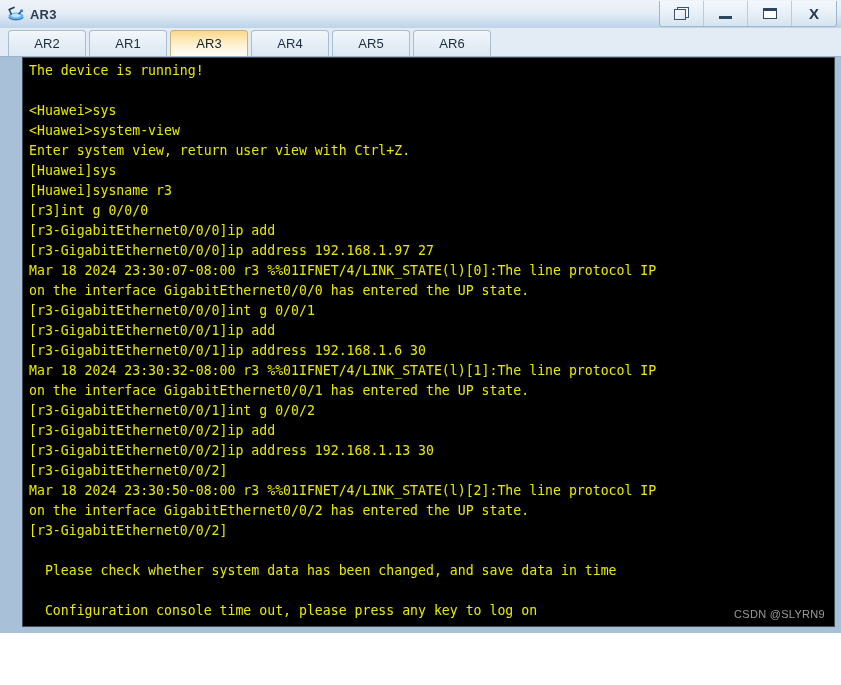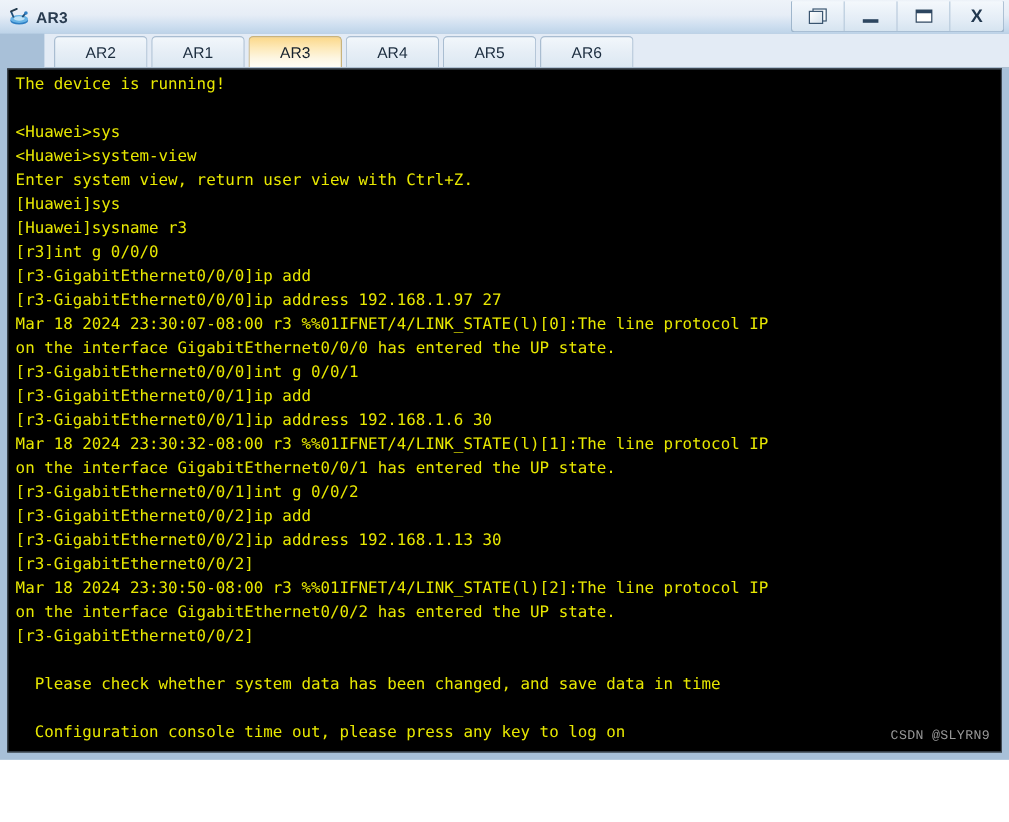--- a/index.html
+++ b/index.html
@@ -112,21 +112,20 @@
   
   .tabbar {
     flex: 0 0 29px;
     height: 29px;
     background: #e3ebf5;
     border-bottom: 1px solid #9fb3c7;
     display: flex;
     align-items: flex-end;
     padding: 0 0 0 8px;
     box-sizing: border-box;
-    margin-left: 37px;
   }
   .tab {
     height: 26px;
     min-width: 78px;
     margin-right: 3px;
     padding: 0 10px;
     box-sizing: border-box;
     display: flex;
     align-items: center;
     justify-content: center;
@@ -145,20 +144,21 @@
     font-weight: normal;
   }
 
   
   .term-frame {
     flex: 1 1 auto;
     min-height: 0;
     padding: 0 6px 6px 6px;
     box-sizing: border-box;
     background: #a8c0d8;
+    margin-left: 16px;
   }
   .terminal {
     position: relative;
     width: 100%;
     height: 100%;
     background: #000000;
     border: 1px solid #404a54;
     box-sizing: border-box;
     overflow: hidden;
   }
@@ -169,21 +169,21 @@
     line-height: 20px;
     color: #e8e800;
     white-space: pre;
     letter-spacing: 0px;
   }
   .term-line { height: 20px; }
   .watermark {
     position: absolute;
     right: 9px;
     bottom: 6px;
-    font-family: Liberation Mono, monospace;
+    font-family: Liberation Sans, sans-serif;
     font-size: 11px;
     color: #9a9a9a;
     letter-spacing: 0.3px;
   }
 </style>
 </head>
 <body>
 
 <div class="window">
 

